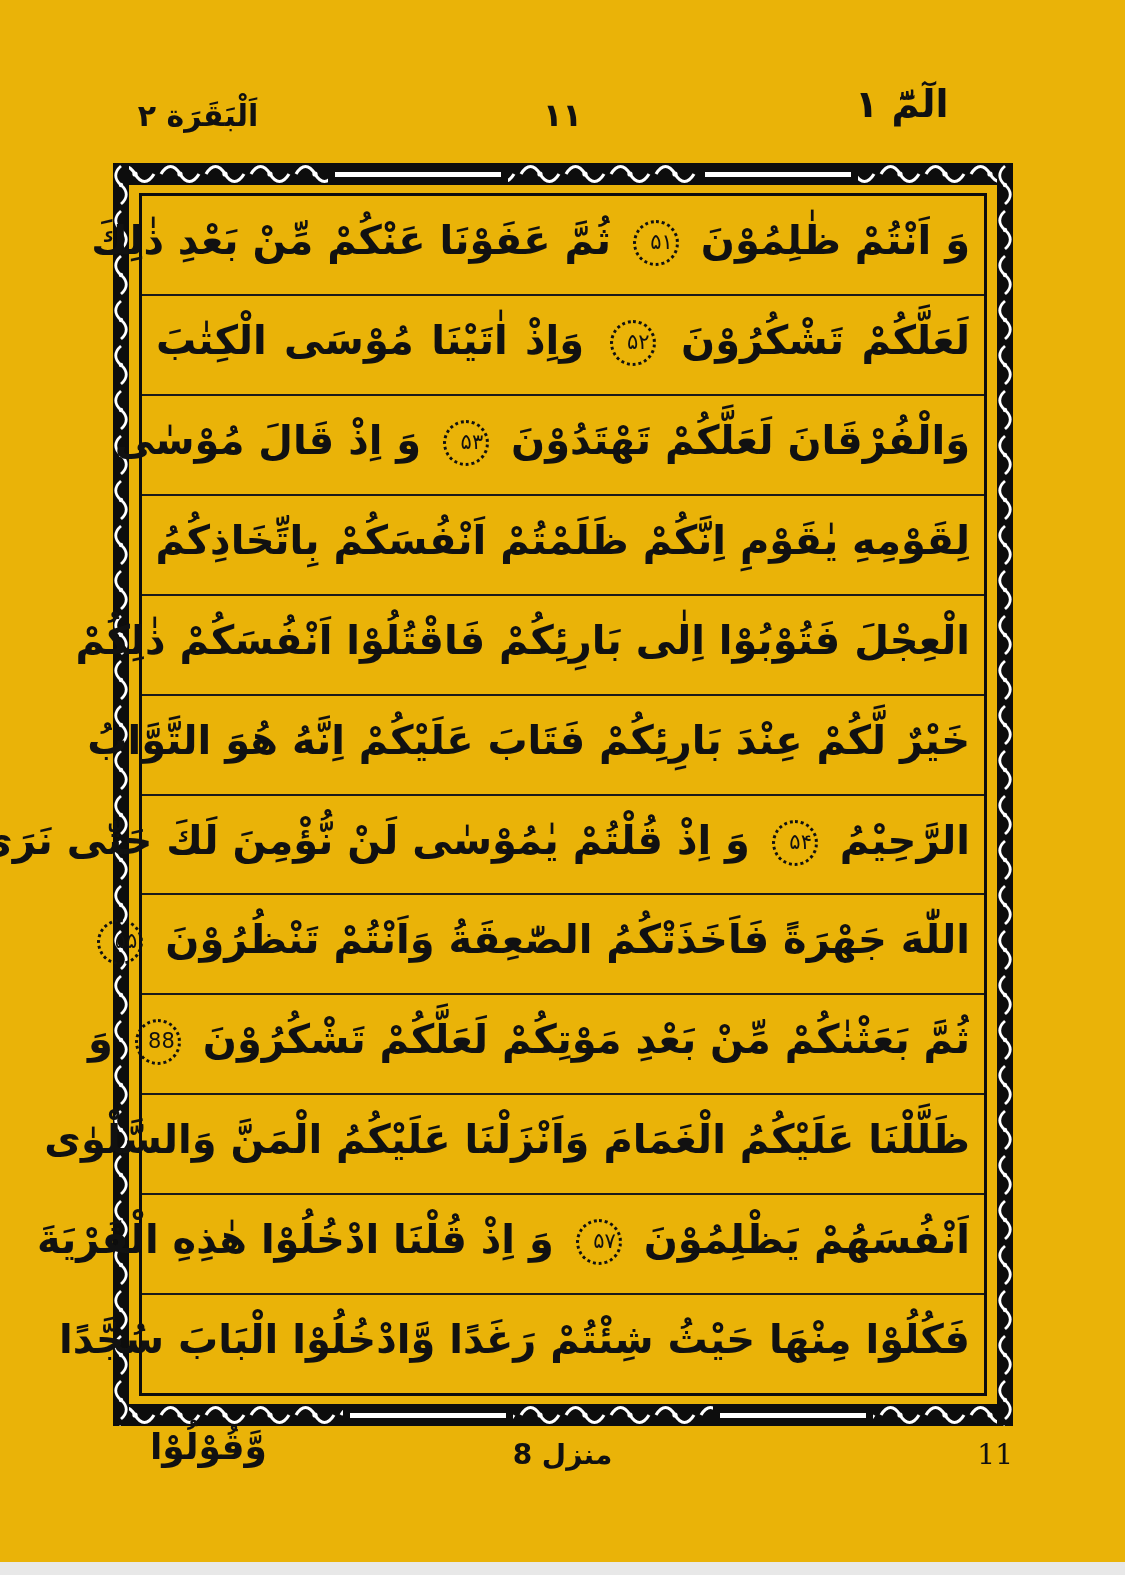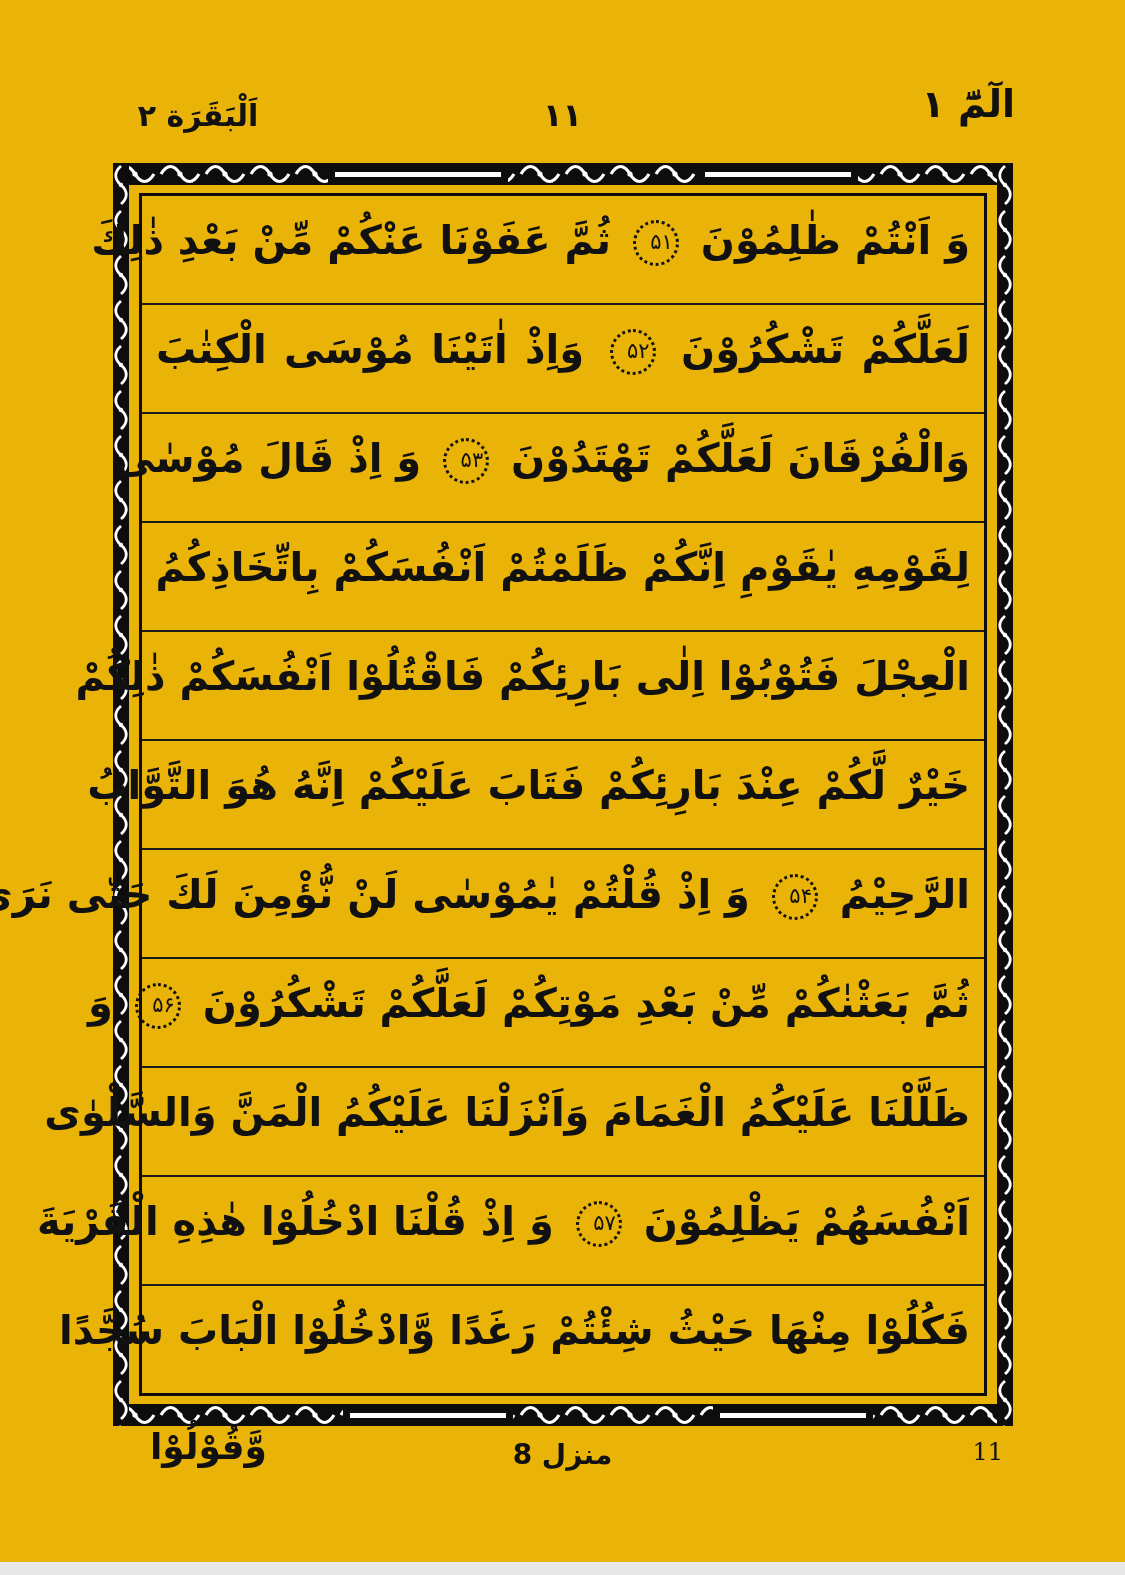--- a/index.html
+++ b/index.html
@@ -16,21 +16,21 @@
   .hdr-surah{
     position:absolute;left:108px;top:98px;width:180px;
     font-size:30px;font-weight:700;text-align:center;direction:rtl;
   }
   .hdr-page-num{
     position:absolute;left:0;right:0;top:96px;
     font-size:32px;font-weight:700;text-align:center;direction:rtl;
   }
   .hdr-juz{
     position:absolute;right:110px;top:82px;width:160px;
-    font-size:38px;font-weight:700;text-align:right;direction:rtl;
+    font-size:38px;font-weight:700;text-align:left;direction:rtl;
     letter-spacing:2px;
   }
   
   .frame{
     position:absolute;left:113px;top:163px;width:900px;height:1263px;
   }
   .frame svg{position:absolute;display:block;}
   .b-top{left:0;top:0;}
   .b-bottom{left:0;bottom:0;}
   .b-left{left:0;top:0;}
@@ -72,23 +72,23 @@
     border-radius:50%;
     vertical-align:middle;
     letter-spacing:0;
   }
   
   .ftr-manzil{
     position:absolute;left:0;right:0;top:1438px;
     text-align:center;font-size:28px;font-weight:700;direction:rtl;
   }
   .ftr-page-num{
-    position:absolute;right:122px;top:1438px;
+    position:absolute;right:112px;top:1438px;
     font-family:"DejaVu Serif",serif;
-    font-size:24px;
+    font-size:28px;
     margin-left:28px;
   }
   .ftr-catchword{
     position:absolute;left:150px;top:1426px;
     font-size:36px;font-weight:700;direction:rtl;
   }
 </style>
 </head>
 <body>
 
@@ -155,21 +155,22 @@
     <div class="inner-frame"></div>
 
     <div class="text-area">
         <div class="text-row" dir="rtl"><span class="ayah-text">وَ اَنْتُمْ ظٰلِمُوْنَ</span> <span class="verse-marker">۵۱</span> <span class="ayah-text">ثُمَّ عَفَوْنَا عَنْكُمْ مِّنْ بَعْدِ ذٰلِكَ</span></div>
         <div class="text-row" dir="rtl"><span class="ayah-text">لَعَلَّكُمْ تَشْكُرُوْنَ</span> <span class="verse-marker">۵۲</span> <span class="ayah-text">وَاِذْ اٰتَيْنَا مُوْسَى الْكِتٰبَ</span></div>
         <div class="text-row" dir="rtl"><span class="ayah-text">وَالْفُرْقَانَ لَعَلَّكُمْ تَهْتَدُوْنَ</span> <span class="verse-marker">۵۳</span> <span class="ayah-text">وَ اِذْ قَالَ مُوْسٰى</span></div>
         <div class="text-row" dir="rtl"><span class="ayah-text">لِقَوْمِهِ يٰقَوْمِ اِنَّكُمْ ظَلَمْتُمْ اَنْفُسَكُمْ بِاتِّخَاذِكُمُ</span></div>
         <div class="text-row" dir="rtl"><span class="ayah-text">الْعِجْلَ فَتُوْبُوْا اِلٰى بَارِئِكُمْ فَاقْتُلُوْا اَنْفُسَكُمْ ذٰلِكُمْ</span></div>
         <div class="text-row" dir="rtl"><span class="ayah-text">خَيْرٌ لَّكُمْ عِنْدَ بَارِئِكُمْ فَتَابَ عَلَيْكُمْ اِنَّهُ هُوَ التَّوَّابُ</span></div>
         <div class="text-row" dir="rtl"><span class="ayah-text">الرَّحِيْمُ</span> <span class="verse-marker">۵۴</span> <span class="ayah-text">وَ اِذْ قُلْتُمْ يٰمُوْسٰى لَنْ نُّؤْمِنَ لَكَ حَتّٰى نَرَى</span></div>
-        <div class="text-row" dir="rtl"><span class="ayah-text">ثُمَّ بَعَثْنٰكُمْ مِّنْ بَعْدِ مَوْتِكُمْ لَعَلَّكُمْ تَشْكُرُوْنَ</span> <span class="verse-marker">۵۶</span> <span class="ayah-text">وَ</span></div>
+        <div class="text-row" dir="rtl"><span class="ayah-text">اللّٰهَ جَهْرَةً فَاَخَذَتْكُمُ الصّٰعِقَةُ وَاَنْتُمْ تَنْظُرُوْنَ</span> <span class="verse-marker">۵۵</span></div>
+        <div class="text-row" dir="rtl"><span class="ayah-text">ثُمَّ بَعَثْنٰكُمْ مِّنْ بَعْدِ مَوْتِكُمْ لَعَلَّكُمْ تَشْكُرُوْنَ</span> <span class="verse-marker">88</span> <span class="ayah-text">وَ</span></div>
         <div class="text-row" dir="rtl"><span class="ayah-text">ظَلَّلْنَا عَلَيْكُمُ الْغَمَامَ وَاَنْزَلْنَا عَلَيْكُمُ الْمَنَّ وَالسَّلْوٰى</span></div>
         <div class="text-row" dir="rtl"><span class="ayah-text">اَنْفُسَهُمْ يَظْلِمُوْنَ</span> <span class="verse-marker">۵۷</span> <span class="ayah-text">وَ اِذْ قُلْنَا ادْخُلُوْا هٰذِهِ الْقَرْيَةَ</span></div>
         <div class="text-row" dir="rtl"><span class="ayah-text">فَكُلُوْا مِنْهَا حَيْثُ شِئْتُمْ رَغَدًا وَّادْخُلُوْا الْبَابَ سُجَّدًا</span></div>
       </div>
   </div>
 
   <div class="ftr-catchword">وَّقُوْلُوْا</div>
   <div class="ftr-manzil">منزل 8</div>
   <div class="ftr-page-num">11</div>
 

